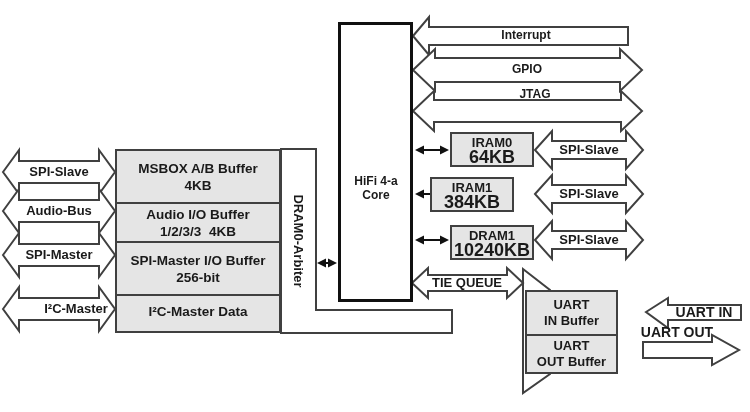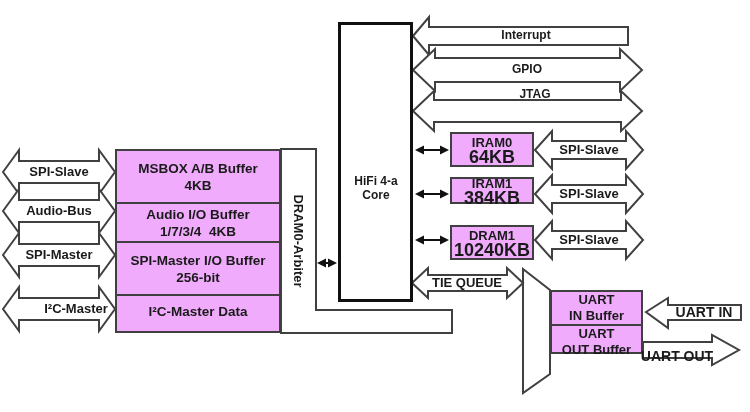--- a/index.html
+++ b/index.html
@@ -2,21 +2,21 @@
 <html><head>
 <meta charset="utf-8">
 <style>
   html,body{margin:0;padding:0;background:#ffffff;}
   .canvas{
     position:relative;width:750px;height:412px;background:#ffffff;
     font-family:"Liberation Sans",sans-serif;color:#1a1a1a;overflow:hidden;
   }
   .shapes{position:absolute;left:0;top:0;}
   .box{
-    position:absolute;box-sizing:border-box;background:#f0abfc;
+    position:absolute;box-sizing:border-box;background:#e5e5e5;
     border:2px solid #404040;display:flex;flex-direction:column;
     align-items:center;justify-content:center;text-align:center;font-weight:bold;
   }
   .corebox{border:3px solid #101010;background:#ffffff;position:absolute;box-sizing:border-box;}
   .bufrow{
     width:100%;box-sizing:border-box;display:flex;flex-direction:column;
     align-items:center;justify-content:center;font-weight:bold;font-size:13.5px;line-height:17px;
   }
   .bufrow.bdr{border-top:2px solid #404040;}
   .uartrow{
@@ -87,51 +87,51 @@
     </g>
   </svg>
 
   <div class="box" style="left:115px;top:149px;width:166px;height:184px;justify-content:flex-start;padding:0;">
     <div class="bufrow" style="height:51px;">
       <div>MSBOX A/B Buffer</div>
       <div class="pre">4KB</div>
     </div>
     <div class="bufrow bdr" style="height:39px;">
       <div>Audio I/O Buffer</div>
-      <div class="pre">1/7/3/4  4KB</div>
+      <div class="pre">1/2/3/3  4KB</div>
     </div>
     <div class="bufrow bdr" style="height:53px;">
       <div>SPI-Master I/O Buffer</div>
       <div class="pre">256-bit</div>
     </div>
     <div class="bufrow bdr" style="height:32px;">
       <div>I²C-Master Data</div>
     </div>
   </div>
 
   <div class="corebox" style="left:338px;top:22px;width:75px;height:280px;"></div>
   <div class="lbl f14" style="left:376px;top:189px;">
     <div>HiFi 4-a</div>
     <div>Core</div>
   </div>
 
   <div class="box" style="left:450px;top:132px;width:84px;height:35px;">
     <div class="mname">IRAM0</div>
     <div class="msize">64KB</div>
   </div>
-  <div class="box" style="left:450px;top:177px;width:84px;height:27px;">
+  <div class="box" style="left:430px;top:177px;width:84px;height:35px;">
     <div class="mname">IRAM1</div>
     <div class="msize">384KB</div>
   </div>
   <div class="box" style="left:450px;top:225px;width:84px;height:35px;">
     <div class="mname">DRAM1</div>
     <div class="msize">10240KB</div>
   </div>
 
-  <div class="box" style="left:550px;top:290px;width:93px;height:64px;justify-content:flex-start;padding:0;">
+  <div class="box" style="left:525px;top:290px;width:93px;height:84px;justify-content:flex-start;padding:0;">
     <div class="uartrow" style="height:42px;">
       <div>UART</div>
       <div>IN Buffer</div>
     </div>
     <div class="uartrow bdr" style="height:38px;flex:1;">
       <div>UART</div>
       <div>OUT Buffer</div>
     </div>
   </div>
 
@@ -146,15 +146,15 @@
   <div class="lbl f14" style="left:527px;top:70px;">GPIO</div>
   <div class="lbl f14" style="left:527px;top:95px;margin-left:8px;">JTAG</div>
 
   <div class="lbl f13" style="left:589px;top:150px;">SPI-Slave</div>
   <div class="lbl f13" style="left:589px;top:194px;">SPI-Slave</div>
   <div class="lbl f13" style="left:589px;top:240px;">SPI-Slave</div>
 
   <div class="lbl f13" style="left:467px;top:283px;">TIE QUEUE</div>
 
   <div class="lbl f11" style="left:704px;top:312px;">UART IN</div>
-  <div class="lbl f11" style="left:677px;top:356px;">UART OUT</div>
+  <div class="lbl f11" style="left:677px;top:332px;">UART OUT</div>
 
 </div>
 
 </body></html>

